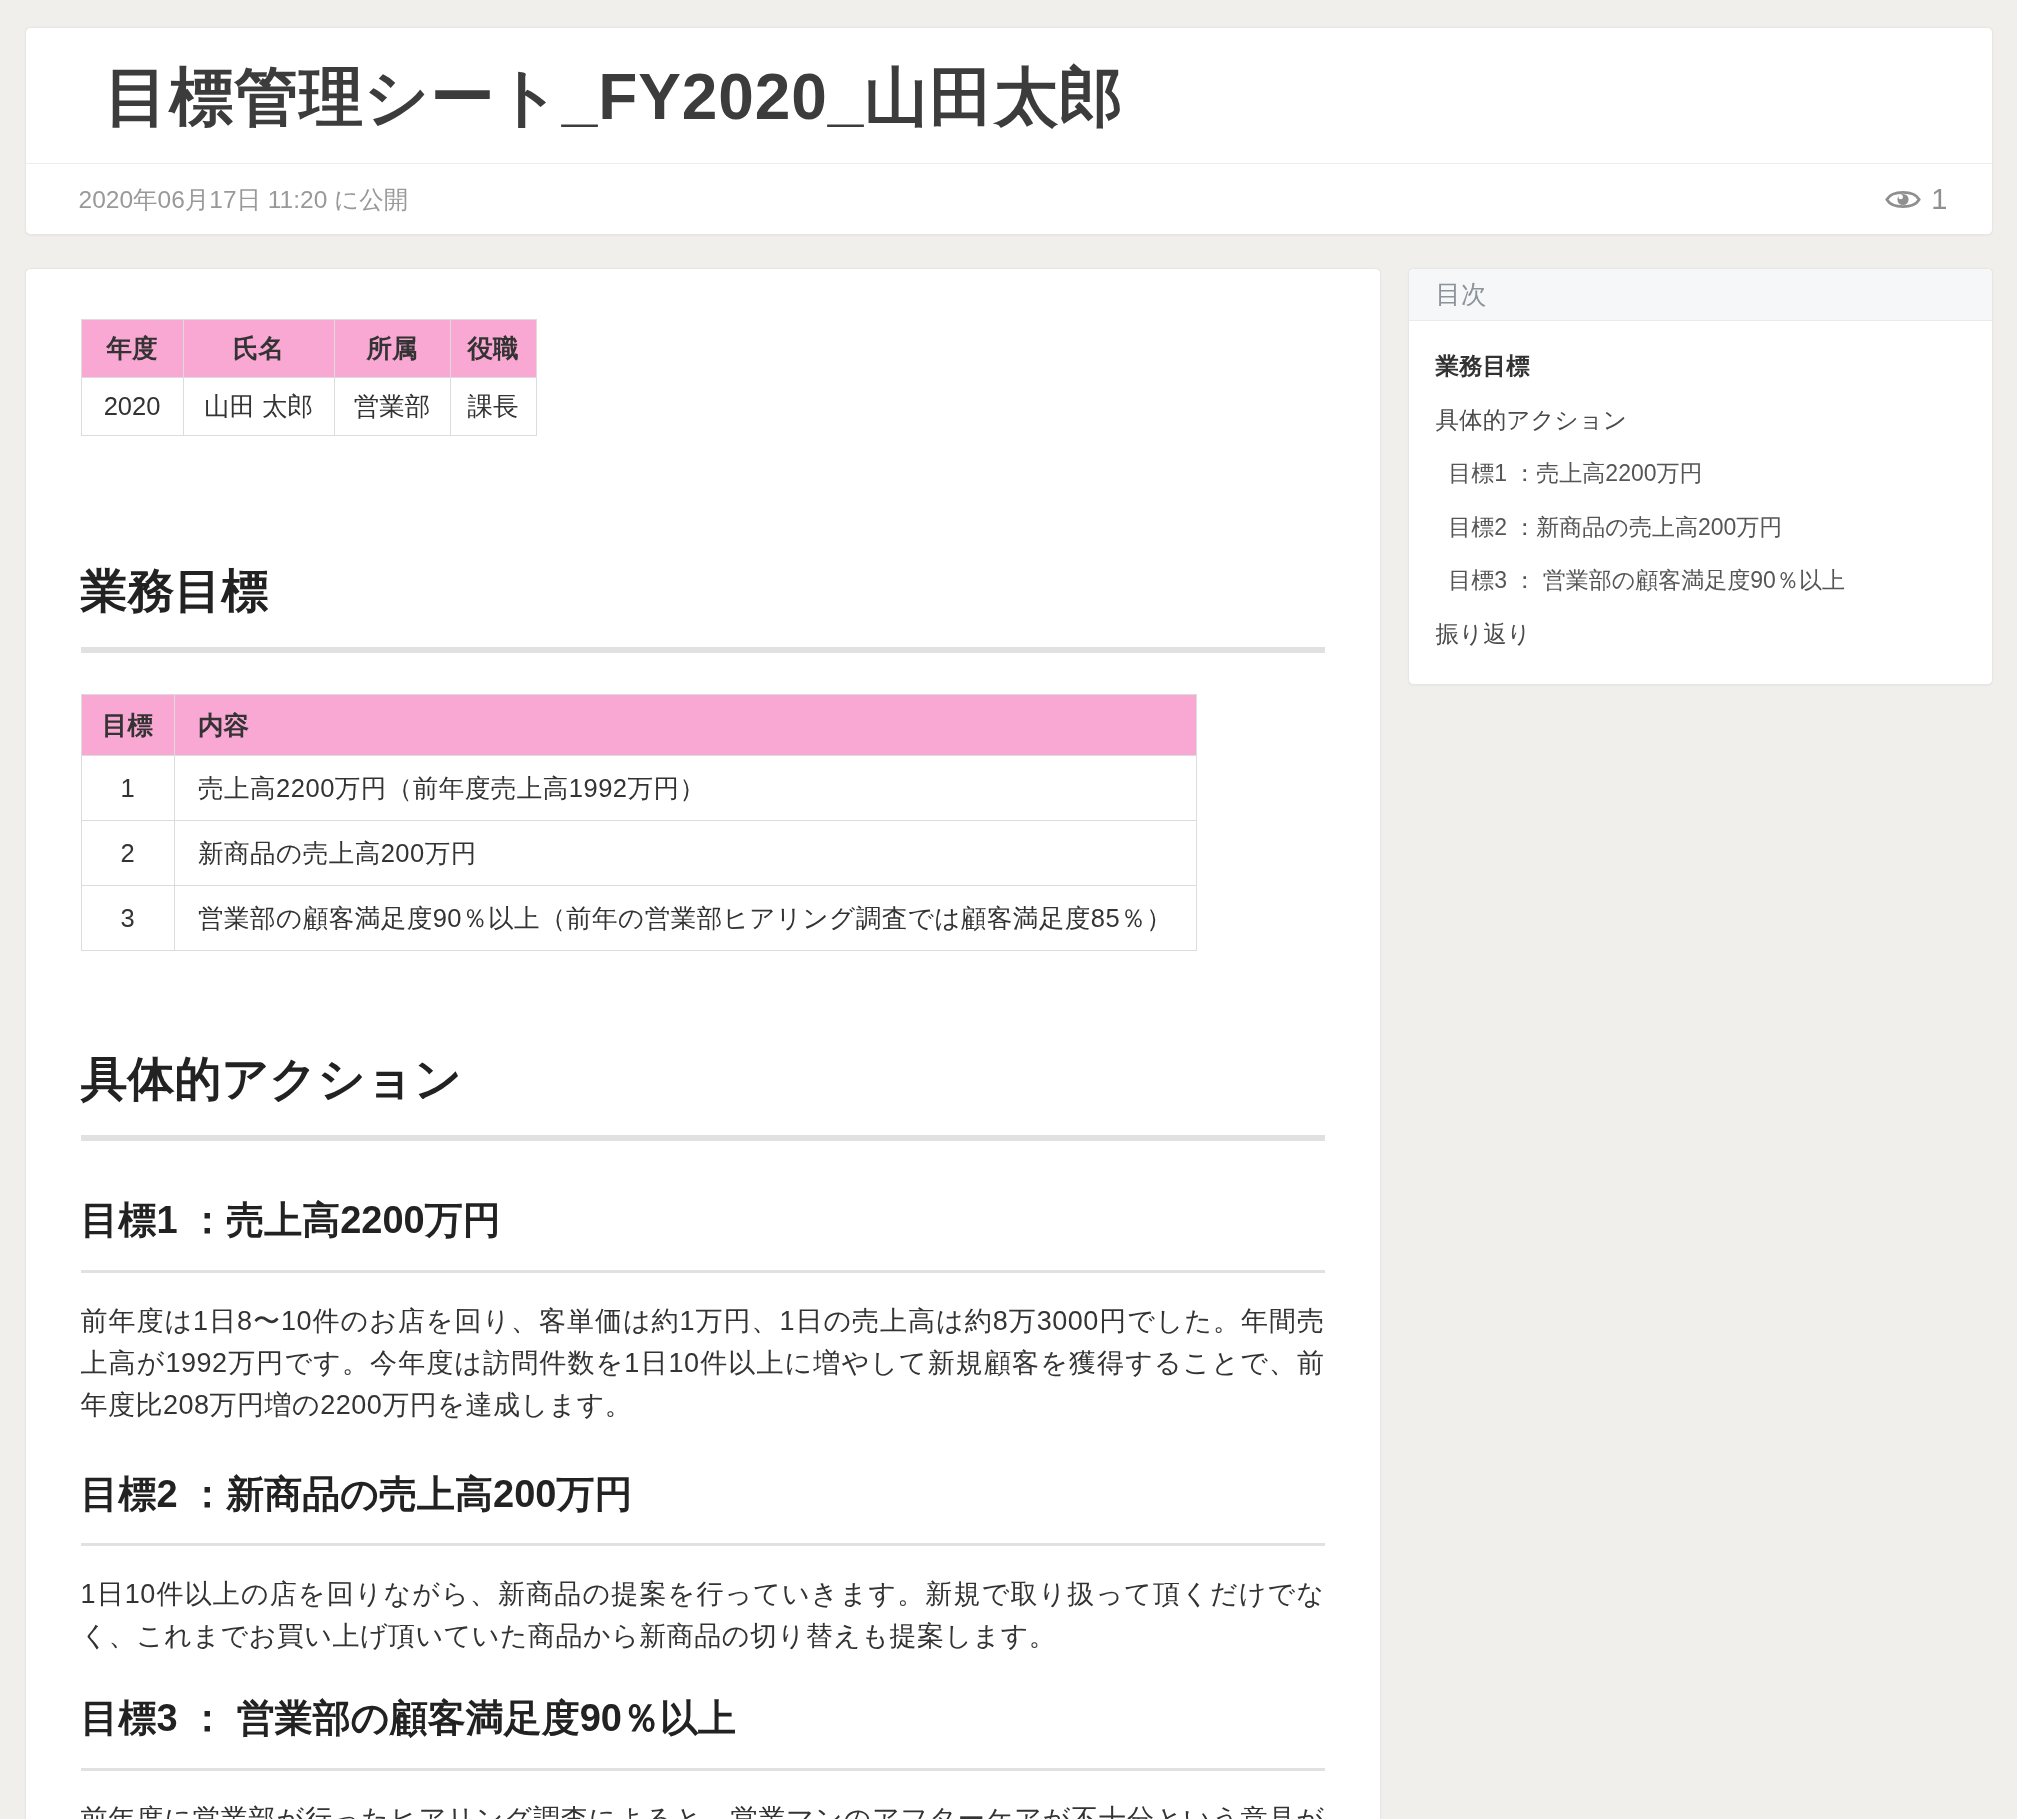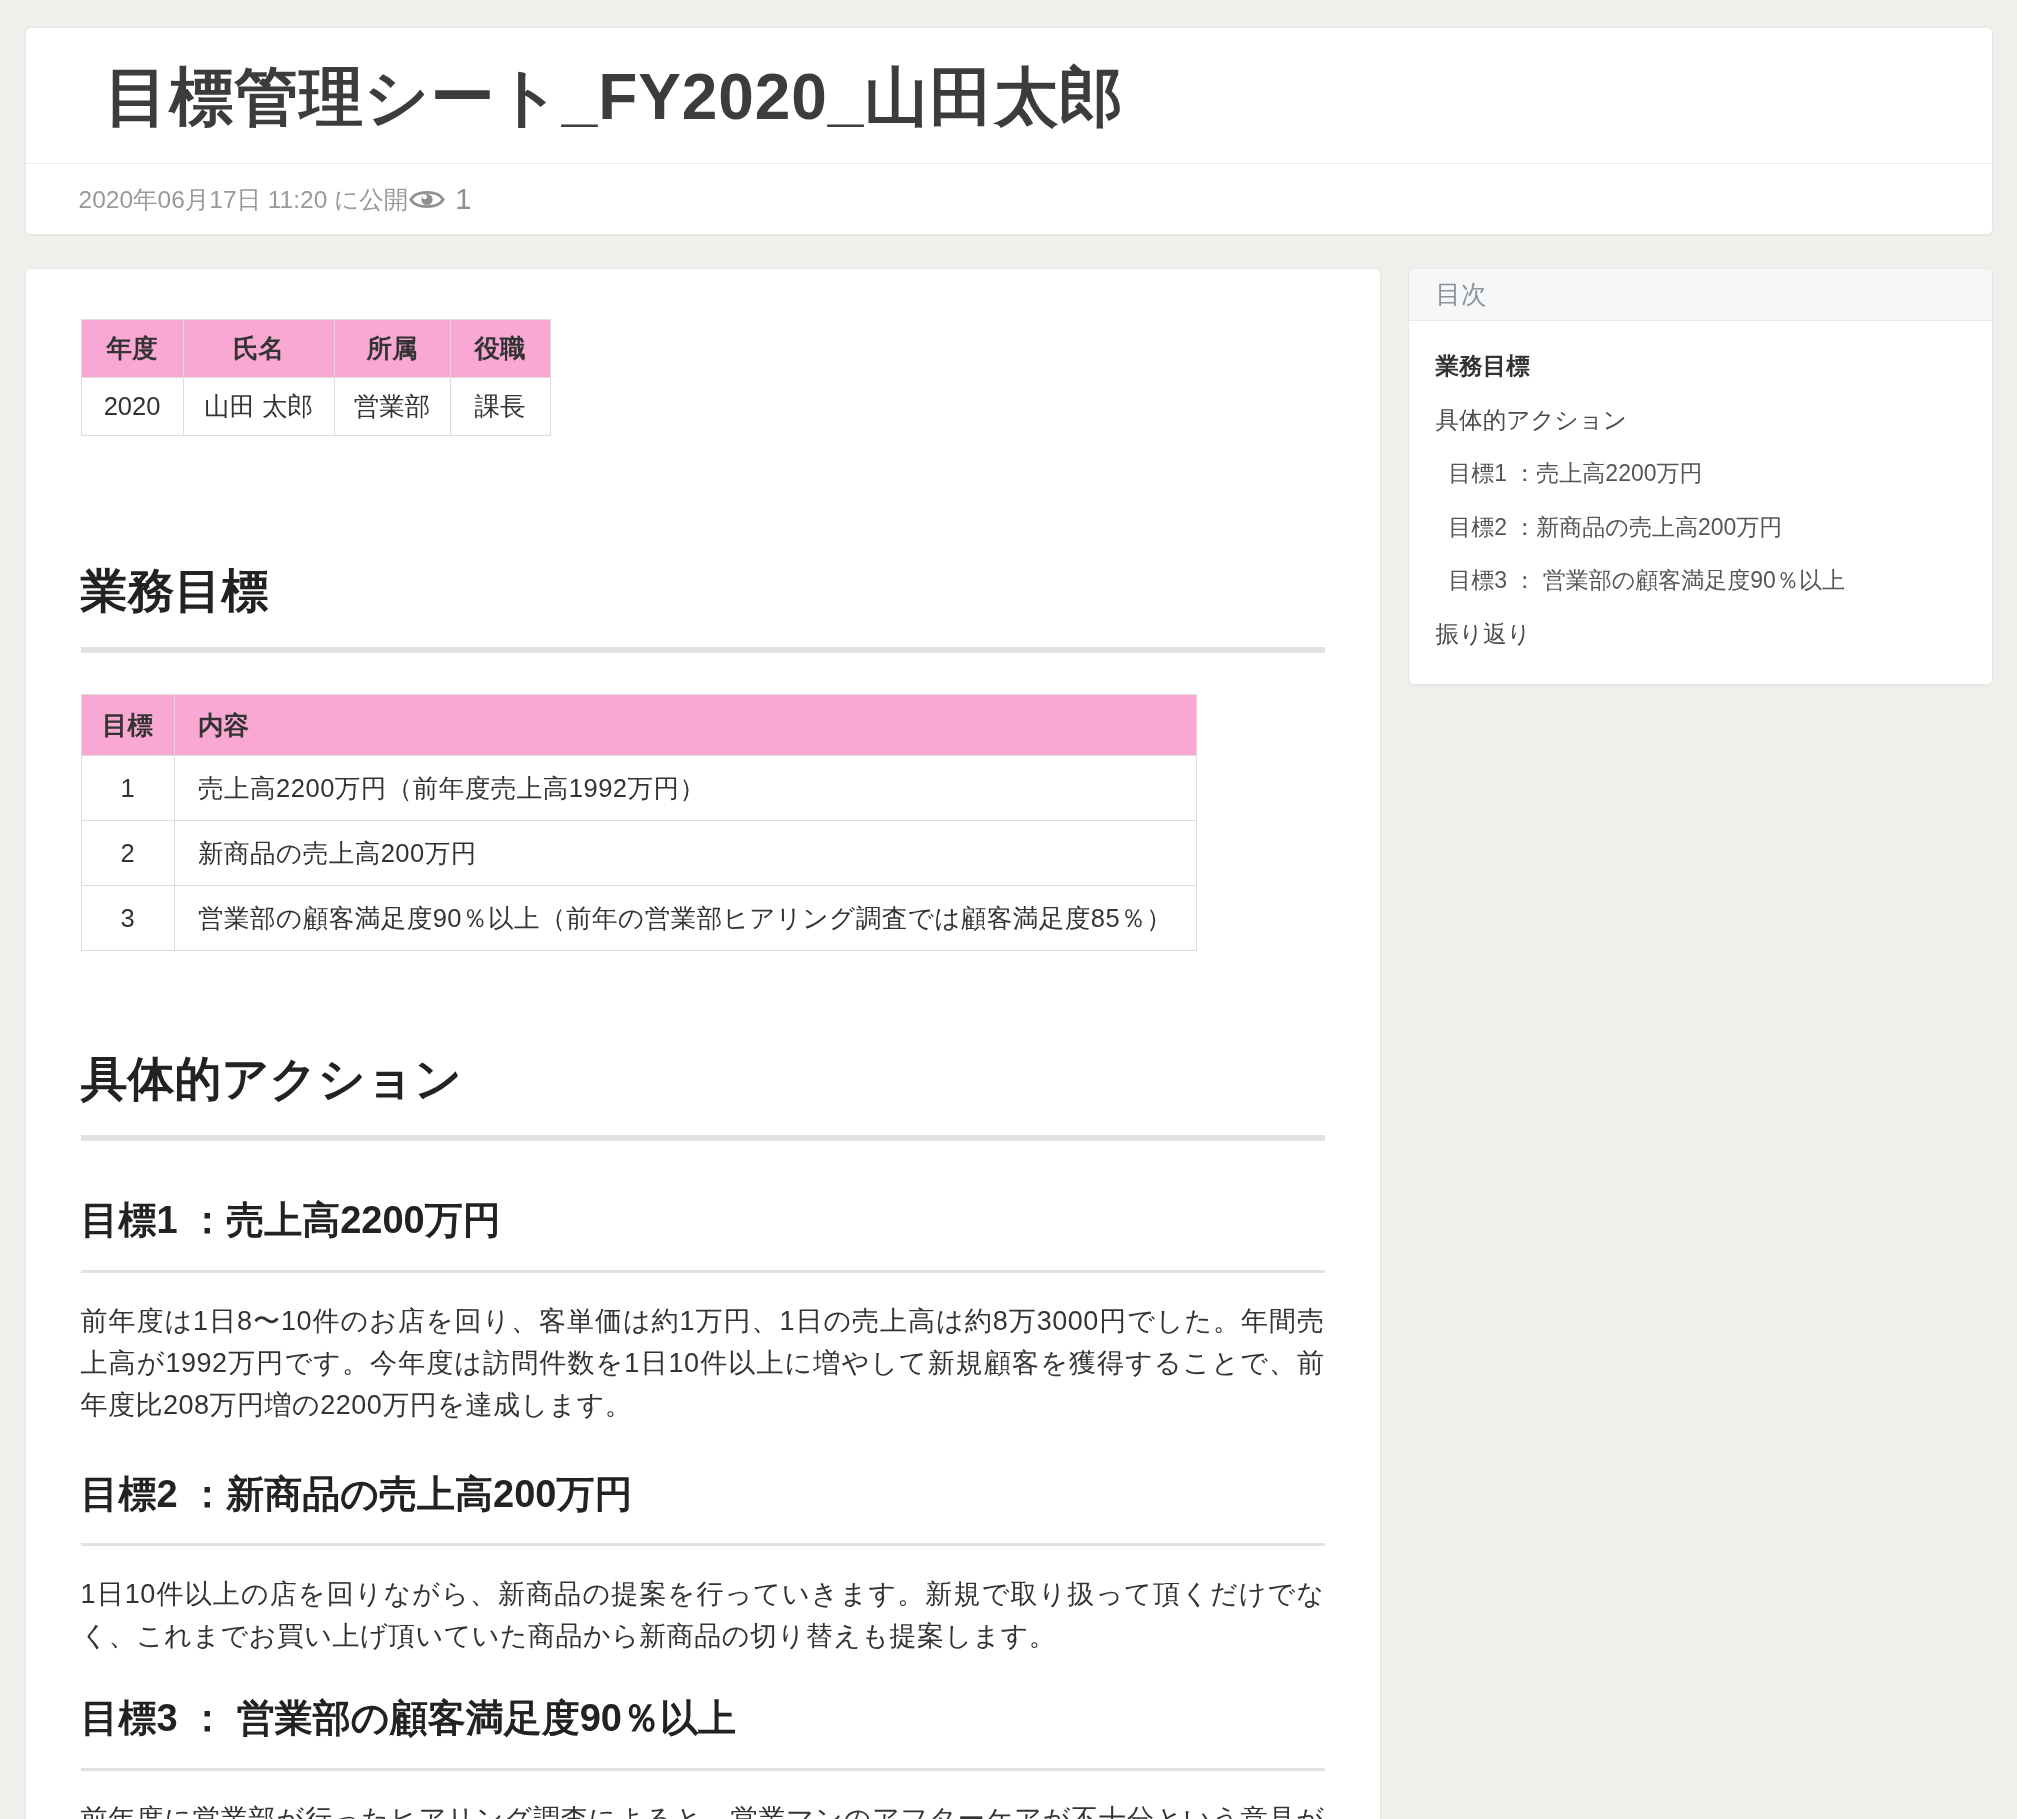--- a/index.html
+++ b/index.html
@@ -24,20 +24,21 @@
   .page-title {
     font-size:64px;
     line-height:77px;
     font-weight:bold;
     color:#3c3c3c;
     letter-spacing:0.9px;
   }
   .meta-row {
     display:flex;
     align-items:center;
+    justify-content:space-between;
     height:71px;
     padding:0 44px 0 53px;
     border-top:0.9px solid #eeeeec;
   }
   .publish-date { font-size:24.5px; color:#999; }
   .views { display:flex; align-items:center; gap:9px; color:#8f8f8f; }
   .views .count { font-size:29px; color:#8f8f8f; }
   .eye-svg { display:block; }
 
   
@@ -48,21 +49,21 @@
 
   table { border-collapse:collapse; font-size:25.5px; color:#333; }
   th, td { border:0.9px solid #dcdcdc; }
   thead th { background:#f9a8d4; font-weight:bold; }
 
   .profile-table th { padding:11px 0; text-align:center; }
   .profile-table td { padding:11px 0; text-align:center; }
   .profile-table .col-year { width:102px; }
   .profile-table .col-name { width:151px; }
   .profile-table .col-dept { width:116px; }
-  .profile-table .col-role { width:100px; }
+  .profile-table .col-role { width:86px; }
 
   .h2 {
     margin-top:127px;
     font-size:47px;
     line-height:55px;
     font-weight:bold;
     color:#222;
     padding-bottom:29px;
     border-bottom:6.4px solid #e1e1e1;
   }

